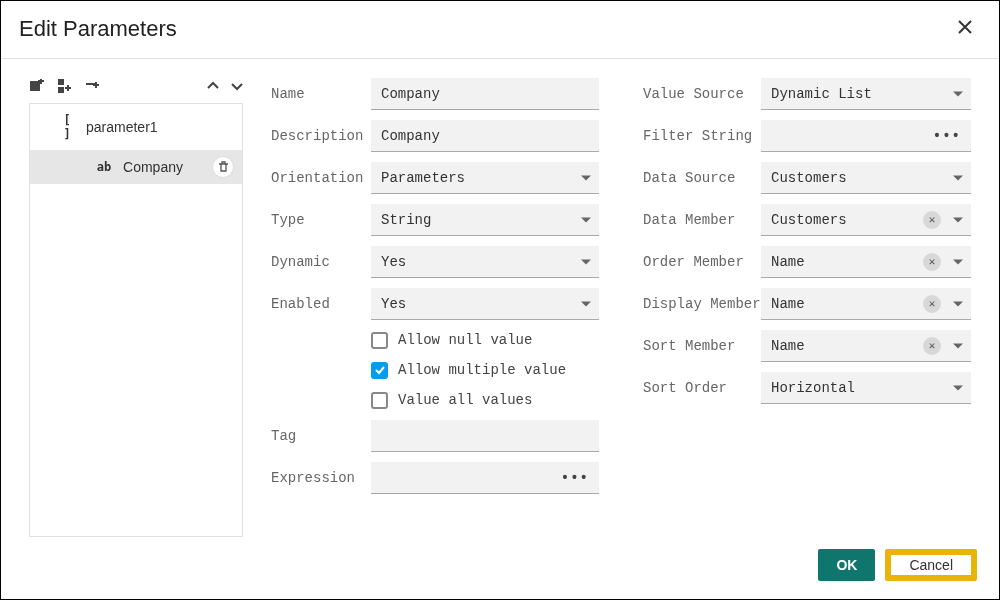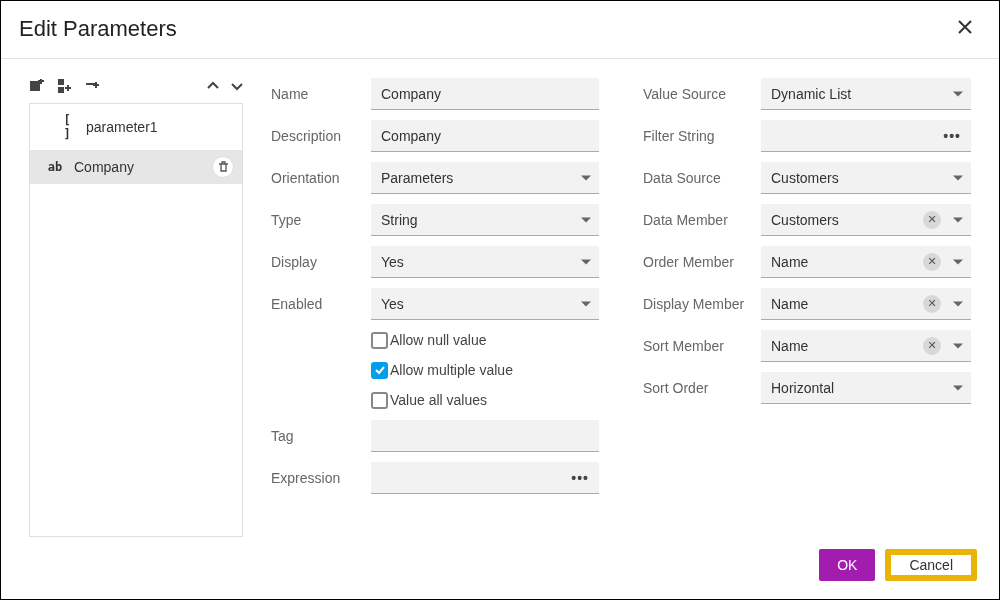--- a/index.html
+++ b/index.html
@@ -111,20 +111,21 @@
   }
   .col {
     flex: 1;
     display: flex;
     flex-direction: column;
   }
   .row {
     display: flex;
     align-items: center;
     min-height: 42px;
+    font-family: Liberation Mono, monospace;
   }
   .row.chk-row { min-height: 30px; }
   .lbl {
     width: 100px;
     color: #666;
     font-size: 14px;
   }
   .col2 .lbl { width: 118px; }
   .ctl {
     flex: 1;
@@ -172,21 +173,21 @@
   }
   .ctl-text {
     flex: 1;
     white-space: nowrap;
     overflow: hidden;
   }
   .chk-wrap {
     flex: 1;
     display: flex;
     align-items: center;
-    gap: 2px;
+    gap: 10px;
     padding-left: 0;
     color: #444;
   }
   .chk {
     width: 17px; height: 17px;
     border: 2px solid #888;
     border-radius: 3px;
     display: inline-flex;
     align-items: center;
     justify-content: center;
@@ -206,23 +207,23 @@
   }
   .btn {
     height: 32px;
     padding: 0 18px;
     font-size: 14px;
     border: none;
     cursor: pointer;
     border-radius: 2px;
   }
   .btn-primary {
-    background: #a21caf;
+    background: #0f766e;
     color: #fff;
-    font-weight: 400;
+    font-weight: 700;
   }
   .btn-secondary {
     background: #fff;
     color: #333;
     border: 6px solid #eab308;
   }
   .caret-down {
     width: 0; height: 0;
     border-left: 5px solid transparent;
     border-right: 5px solid transparent;
@@ -282,21 +283,21 @@
                 <path d="M1 4 L6 9 L11 4" stroke="#444" stroke-width="2" fill="none"></path>
               </svg>
           </span>
         </div>
       </div>
       <div class="param-list">
         <div class="param-item" style="padding-left:28px;">
           <span class="br-ic">[ ]</span>
           <span>parameter1</span>
         </div>
-        <div class="param-item selected" style="padding-left:16px;">
+        <div class="param-item selected" style="padding-left:16px;justify-content:center;">
           <span class="ab-ic">ab</span>
           <span>Company</span>
           <span class="delete-btn">
             <svg width="11" height="12" viewBox="0 0 11 12">
                 <path d="M1 3 h9 M3 3 v7 h5 v-7 M4 1 h3 v2 h-3 z" stroke="#555" stroke-width="1.3" fill="none"></path>
               </svg>
           </span>
         </div>
       </div>
     </div>
@@ -324,21 +325,21 @@
           </div>
         </div>
         <div class="row">
           <span class="lbl">Type</span>
           <div class="ctl">
             <span class="ctl-text">String</span>
             <span class="drop caret-down"></span>
           </div>
         </div>
         <div class="row">
-          <span class="lbl">Display</span>
+          <span class="lbl">Dynamic</span>
           <div class="ctl">
             <span class="ctl-text">Yes</span>
             <span class="drop caret-down"></span>
           </div>
         </div>
         <div class="row">
           <span class="lbl">Enabled</span>
           <div class="ctl">
             <span class="ctl-text">Yes</span>
             <span class="drop caret-down"></span>

